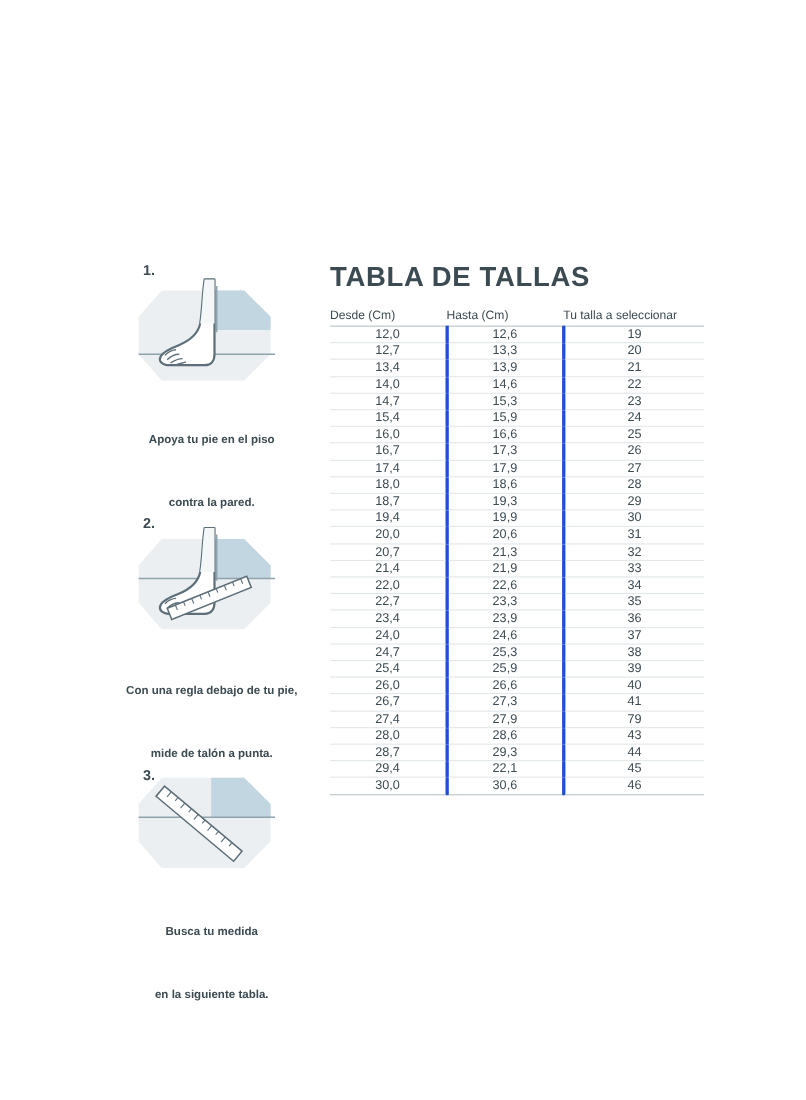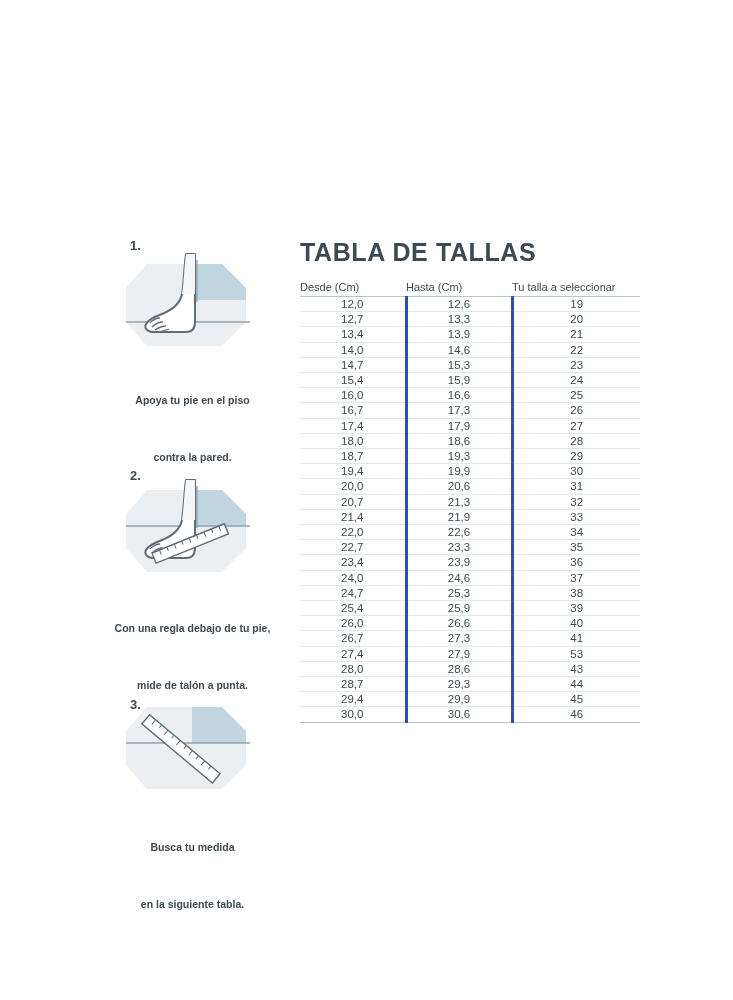--- a/index.html
+++ b/index.html
@@ -378,35 +378,35 @@
               <td class="sep-l">40</td>
             </tr>
             <tr>
               <td>26,7</td>
               <td class="sep-l">27,3</td>
               <td class="sep-l">41</td>
             </tr>
             <tr>
               <td>27,4</td>
               <td class="sep-l">27,9</td>
-              <td class="sep-l">53</td>
+              <td class="sep-l">79</td>
             </tr>
             <tr>
               <td>28,0</td>
               <td class="sep-l">28,6</td>
               <td class="sep-l">43</td>
             </tr>
             <tr>
               <td>28,7</td>
               <td class="sep-l">29,3</td>
               <td class="sep-l">44</td>
             </tr>
             <tr>
               <td>29,4</td>
-              <td class="sep-l">29,9</td>
+              <td class="sep-l">22,1</td>
               <td class="sep-l">45</td>
             </tr>
             <tr>
               <td>30,0</td>
               <td class="sep-l">30,6</td>
               <td class="sep-l">46</td>
             </tr>
           </tbody>
       </table>
 

